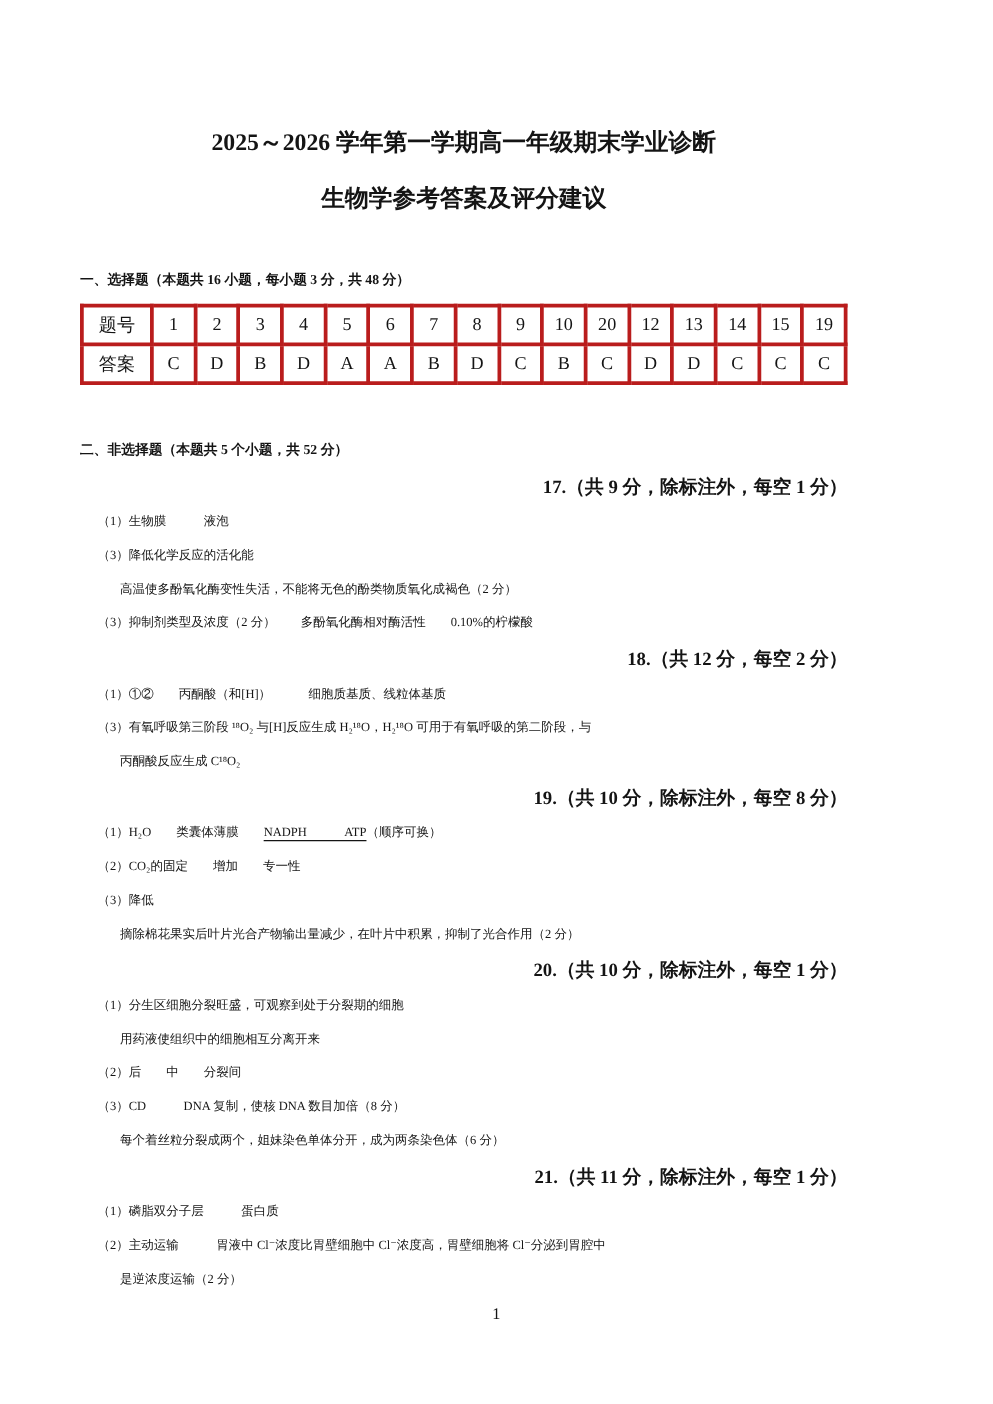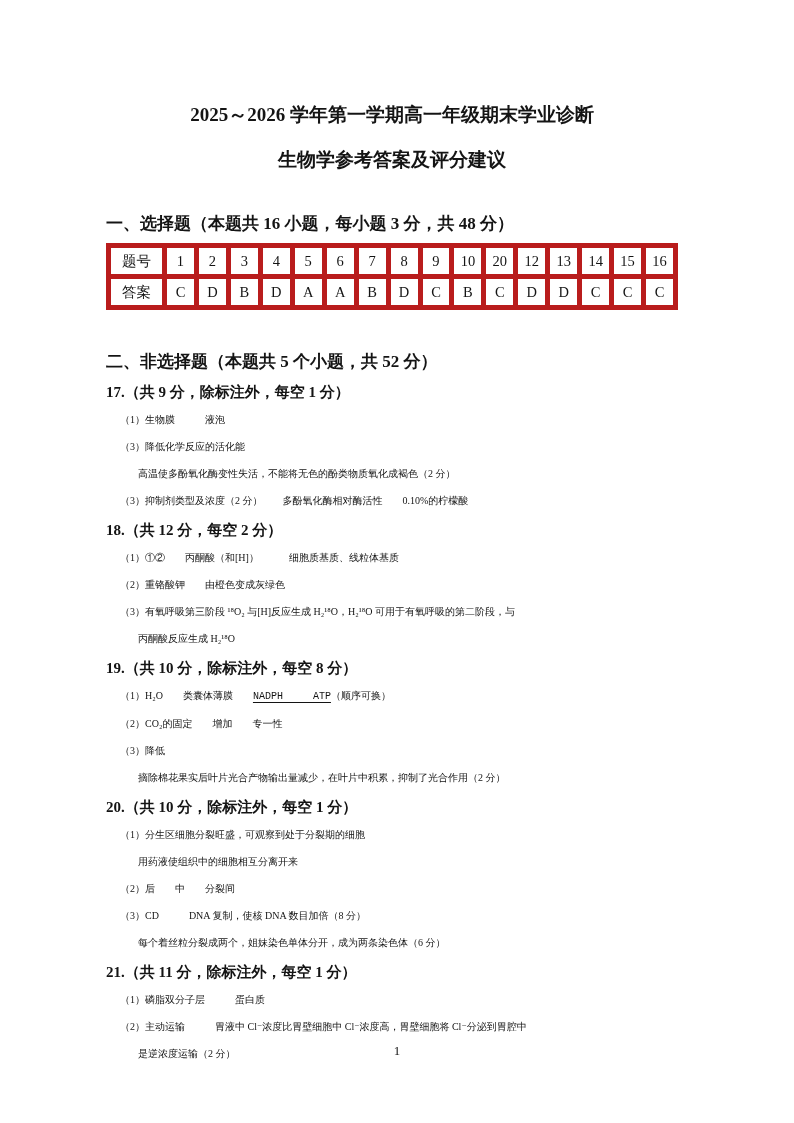--- a/index.html
+++ b/index.html
@@ -2,59 +2,60 @@
 <html><head>
 <meta charset="utf-8">
 <style>
   * { box-sizing: border-box; }
   html, body { margin: 0; padding: 0; background: #ffffff; }
   body {
     width: 794px; height: 1123px; position: relative;
     font-family: "Liberation Serif", "DejaVu Serif", serif;
     color: #141414;
   }
-  .page { position: absolute; inset: 0; padding: 102px 116px 0 106px; }
+  .page { position: absolute; inset: 0; padding: 102px 116px 0 64px; }
 
   .title {
     font-size: 19px; font-weight: bold; text-align: center;
     margin: 0 0 20px 0; line-height: 25px;
   }
   .subtitle {
     font-size: 19px; font-weight: bold; text-align: center;
     margin: 0 0 24px 0; line-height: 25px;
   }
 
   .section-heading {
-    font-size: 17px; font-weight: bold; line-height: 28px;
+    font-size: 11px; font-weight: bold; line-height: 28px;
     white-space: pre-wrap;
     margin-top: 38px;
   }
 
   table.answers {
     width: 100%; border-collapse: collapse; table-layout: fixed;
     margin: 5px 0 10px 0;
   }
   table.answers td {
-    border: 5px solid #b91c1c; text-align: center; vertical-align: middle;
+    border: 3px solid #b91c1c; text-align: center; vertical-align: middle;
     height: 31px; font-size: 14.5px; padding: 0;
   }
   table.answers td.hd { width: 56px; font-size: 14.5px; }
 
   .question { margin-top: 3px; }
   .q-heading {
     font-size: 15px; font-weight: bold; line-height: 27px;
     white-space: pre-wrap;
+    text-align: right;
   }
   .line {
     font-size: 10px; line-height: 27px; white-space: pre-wrap;
   }
   .indent1 { padding-left: 14px; }
   .indent2 { padding-left: 32px; }
 
-  .ul { text-decoration: underline; text-underline-offset: 3px; font-family: Liberation Mono, monospace; }
+  .ul { text-decoration: underline; text-underline-offset: 3px; }
 
   .page-number {
     position: absolute; left: 0; right: 0; bottom: 64px;
     text-align: center; font-size: 13px; color: #141414;
   }
 </style>
 </head>
 <body>
 
 <div class="page">
@@ -76,21 +77,21 @@
         <td>6</td>
         <td>7</td>
         <td>8</td>
         <td>9</td>
         <td>10</td>
         <td>20</td>
         <td>12</td>
         <td>13</td>
         <td>14</td>
         <td>15</td>
-        <td>16</td>
+        <td>19</td>
       </tr>
       <tr>
         <td class="hd">答案</td>
         <td>C</td>
         <td>D</td>
         <td>B</td>
         <td>D</td>
         <td>A</td>
         <td>A</td>
         <td>B</td>
@@ -113,23 +114,22 @@
     <div class="q-heading">17.（共 9 分，除标注外，每空 1 分）</div>
     <div class="line indent1">（1）生物膜　　　液泡</div>
     <div class="line indent1">（3）降低化学反应的活化能</div>
     <div class="line indent2">高温使多酚氧化酶变性失活，不能将无色的酚类物质氧化成褐色（2 分）</div>
     <div class="line indent1">（3）抑制剂类型及浓度（2 分）　　多酚氧化酶相对酶活性　　0.10%的柠檬酸</div>
   </div>
 
   <div class="question">
     <div class="q-heading">18.（共 12 分，每空 2 分）</div>
     <div class="line indent1">（1）①②　　丙酮酸（和[H]）　　　细胞质基质、线粒体基质</div>
-    <div class="line indent1">（2）重铬酸钾　　由橙色变成灰绿色</div>
     <div class="line indent1">（3）有氧呼吸第三阶段 ¹⁸O₂ 与[H]反应生成 H₂¹⁸O，H₂¹⁸O 可用于有氧呼吸的第二阶段，与</div>
-    <div class="line indent2">丙酮酸反应生成 H₂¹⁸O</div>
+    <div class="line indent2">丙酮酸反应生成 C¹⁸O₂</div>
   </div>
 
   <div class="question">
     <div class="q-heading">19.（共 10 分，除标注外，每空 8 分）</div>
     <div class="line indent1"><span>（1）H₂O　　类囊体薄膜　　</span><span class="ul">NADPH　　　ATP</span><span>（顺序可换）</span></div>
     <div class="line indent1">（2）CO₂的固定　　增加　　专一性</div>
     <div class="line indent1">（3）降低</div>
     <div class="line indent2">摘除棉花果实后叶片光合产物输出量减少，在叶片中积累，抑制了光合作用（2 分）</div>
   </div>
 

